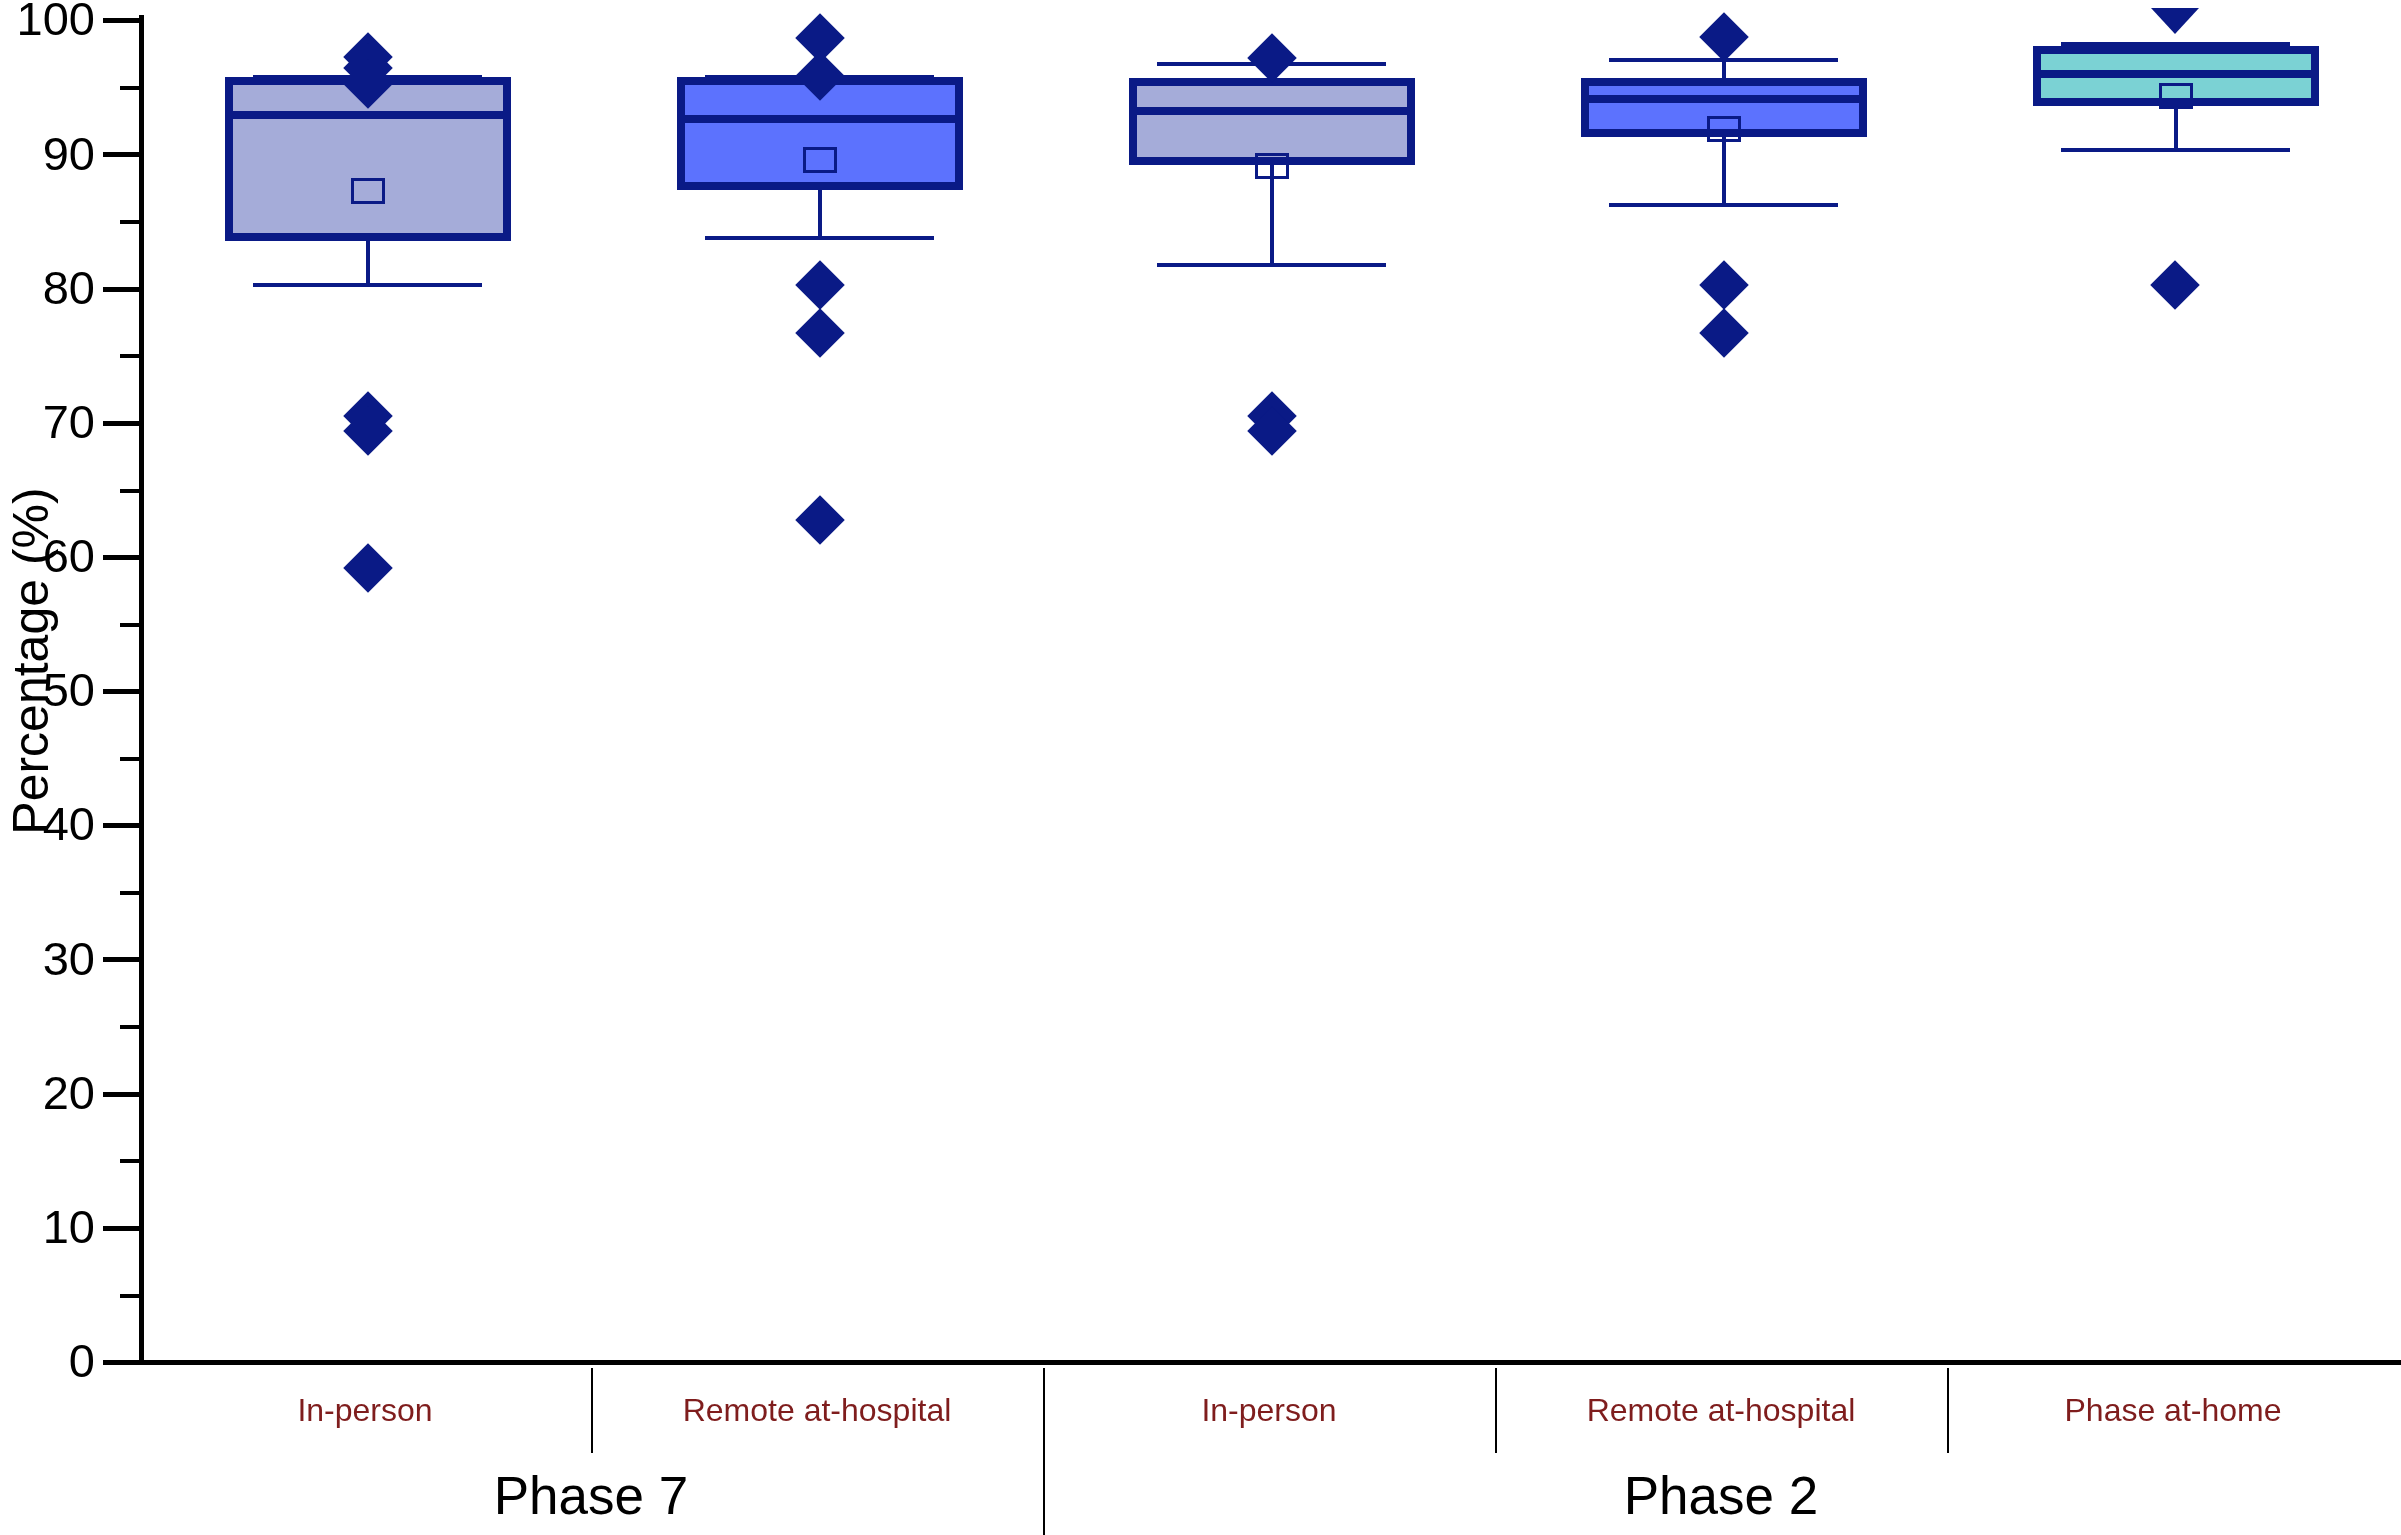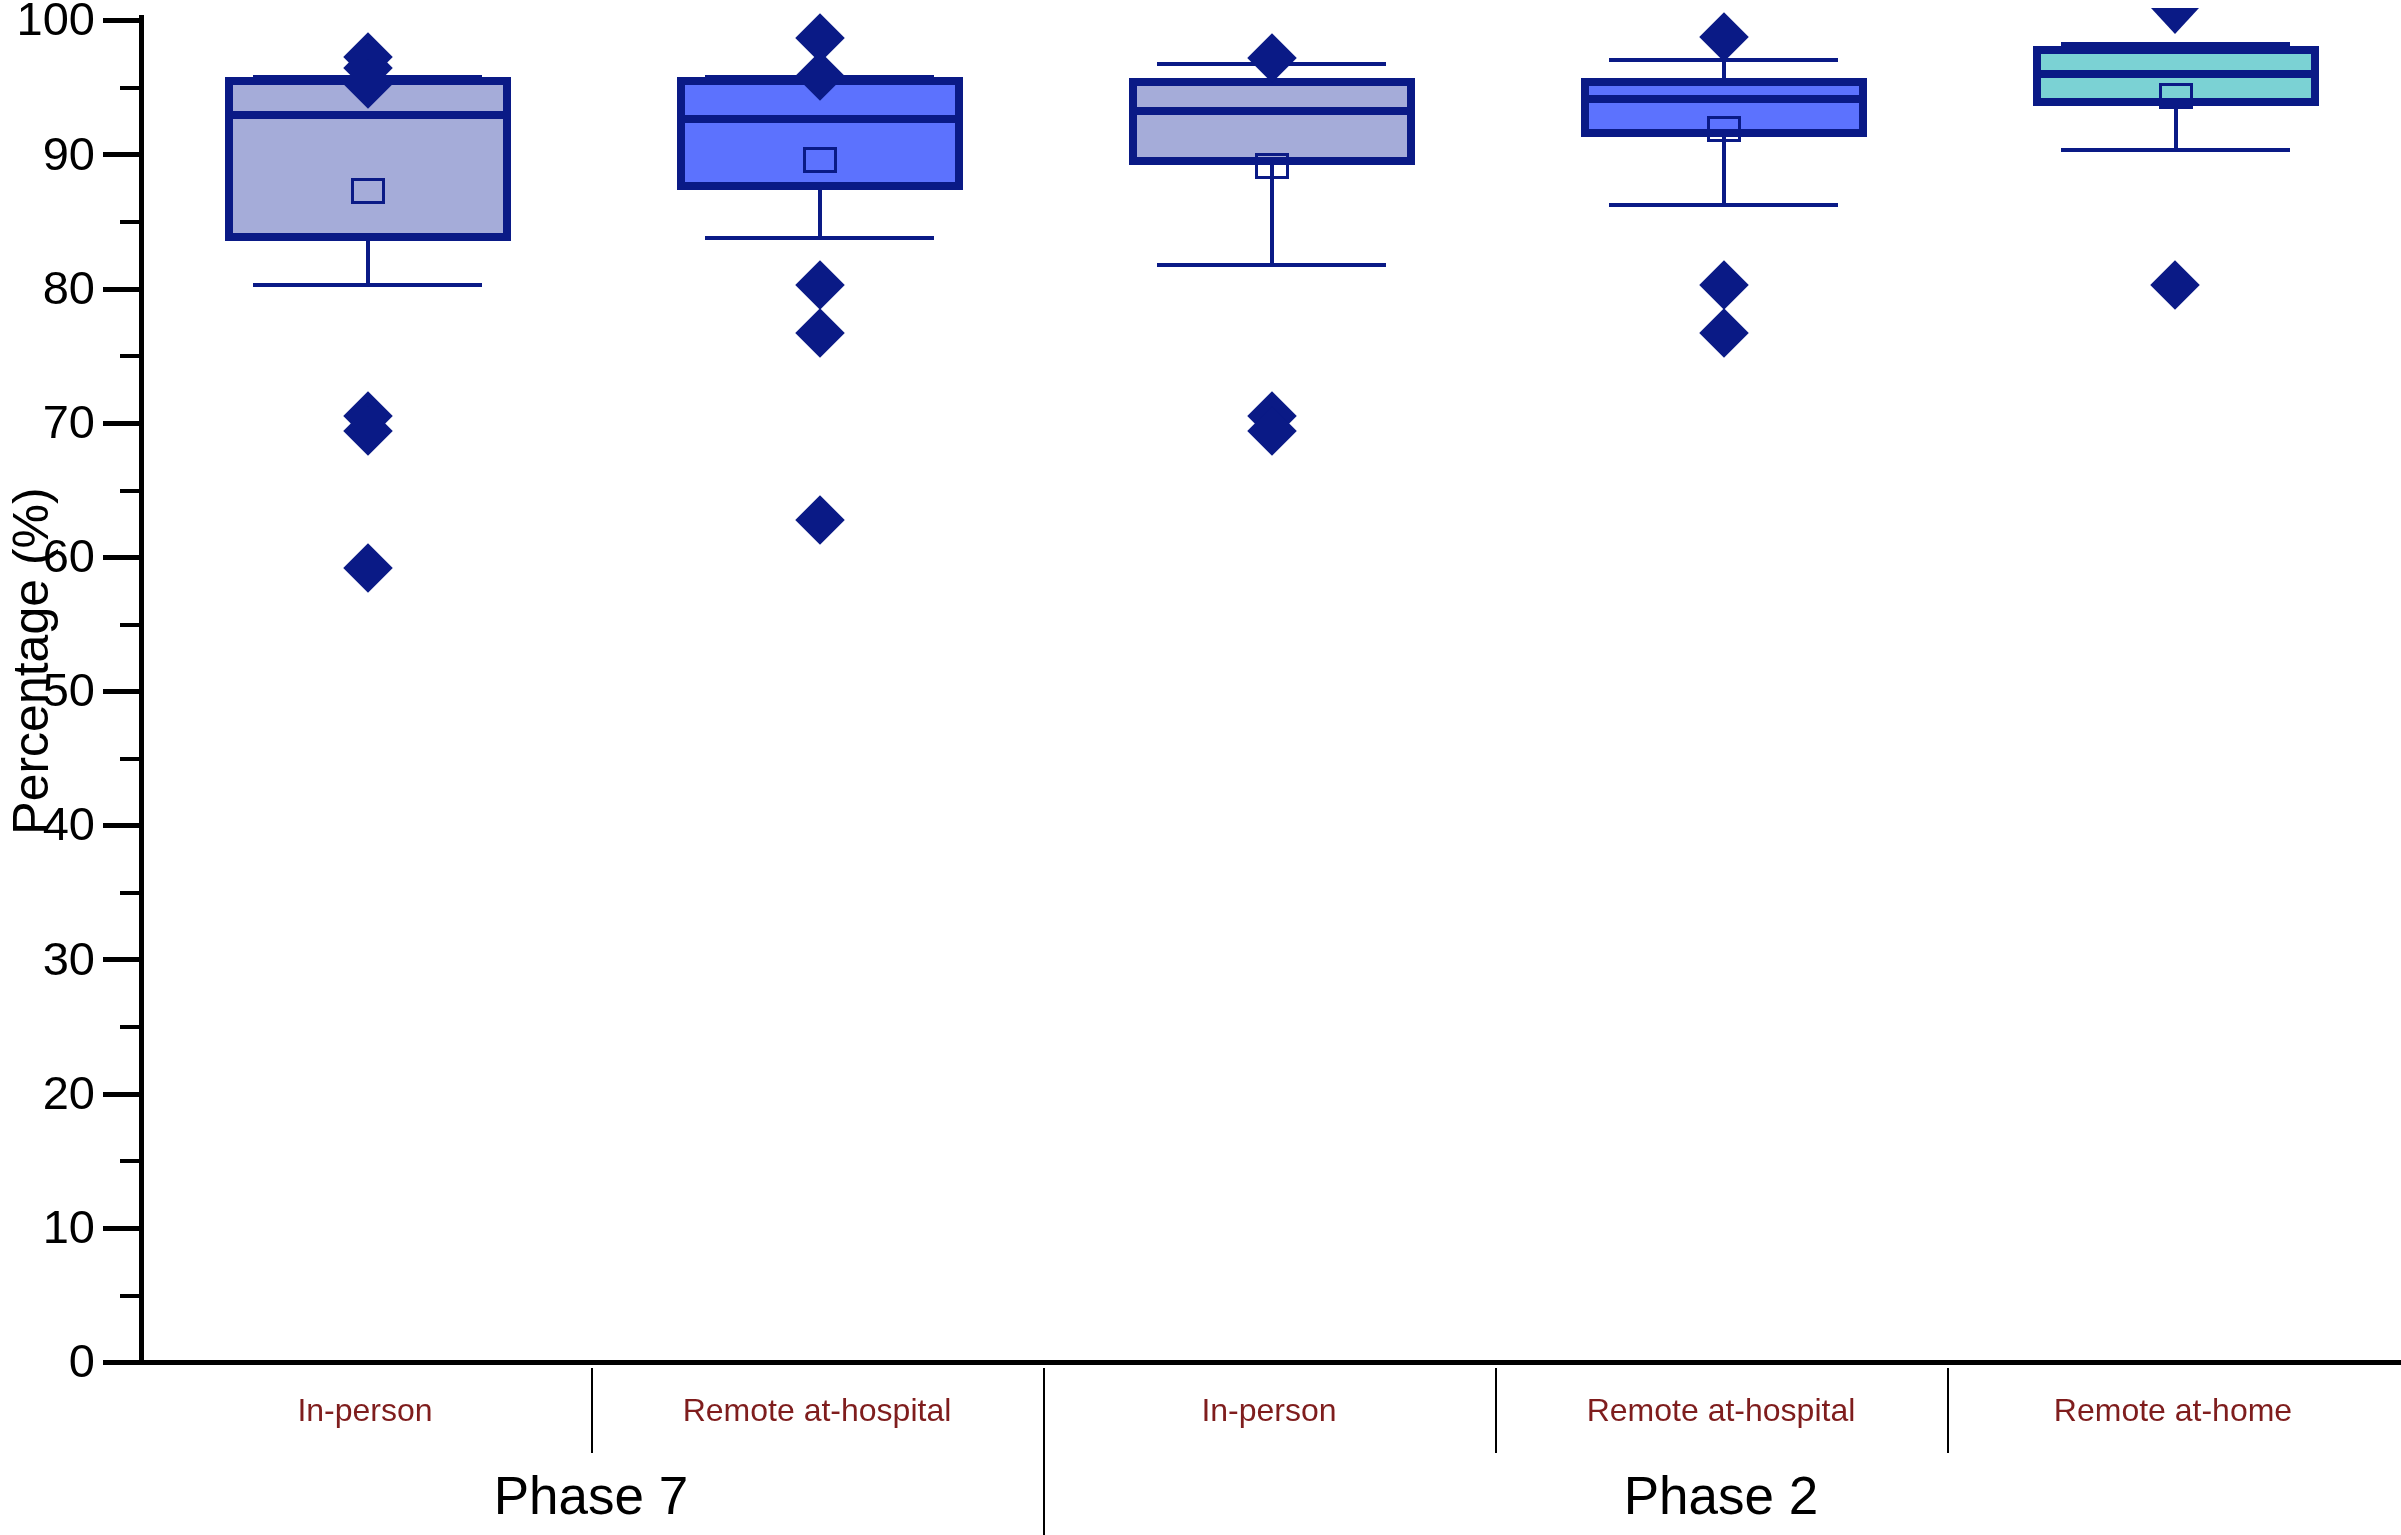--- a/index.html
+++ b/index.html
@@ -159,20 +159,20 @@
   </div>
 
   <div id="labels">
       <div class="cat-cell" style="left: 0px; width: 452px;">In-person</div>
       <div class="cat-cell" style="left: 452px; width: 452px;">Remote at-hospital</div>
       <div class="sep sep-cat" style="left: 452px;"></div>
       <div class="cat-cell" style="left: 904px; width: 452px;">In-person</div>
       <div class="sep sep-cat" style="left: 904px;"></div>
       <div class="cat-cell" style="left: 1356px; width: 452px;">Remote at-hospital</div>
       <div class="sep sep-cat" style="left: 1356px;"></div>
-      <div class="cat-cell" style="left: 1808px; width: 452px;">Remote at-home</div>
+      <div class="cat-cell" style="left: 1808px; width: 452px;">Phase at-home</div>
       <div class="sep sep-cat" style="left: 1808px;"></div>
       <div class="grp-cell" style="left: 0px; width: 904px;">Phase 7</div>
       <div class="grp-cell" style="left: 904px; width: 1356px;">Phase 2</div>
       <div class="sep sep-grp" style="left: 904px;"></div>
     </div>
 </div>
 
 
 </body></html>

